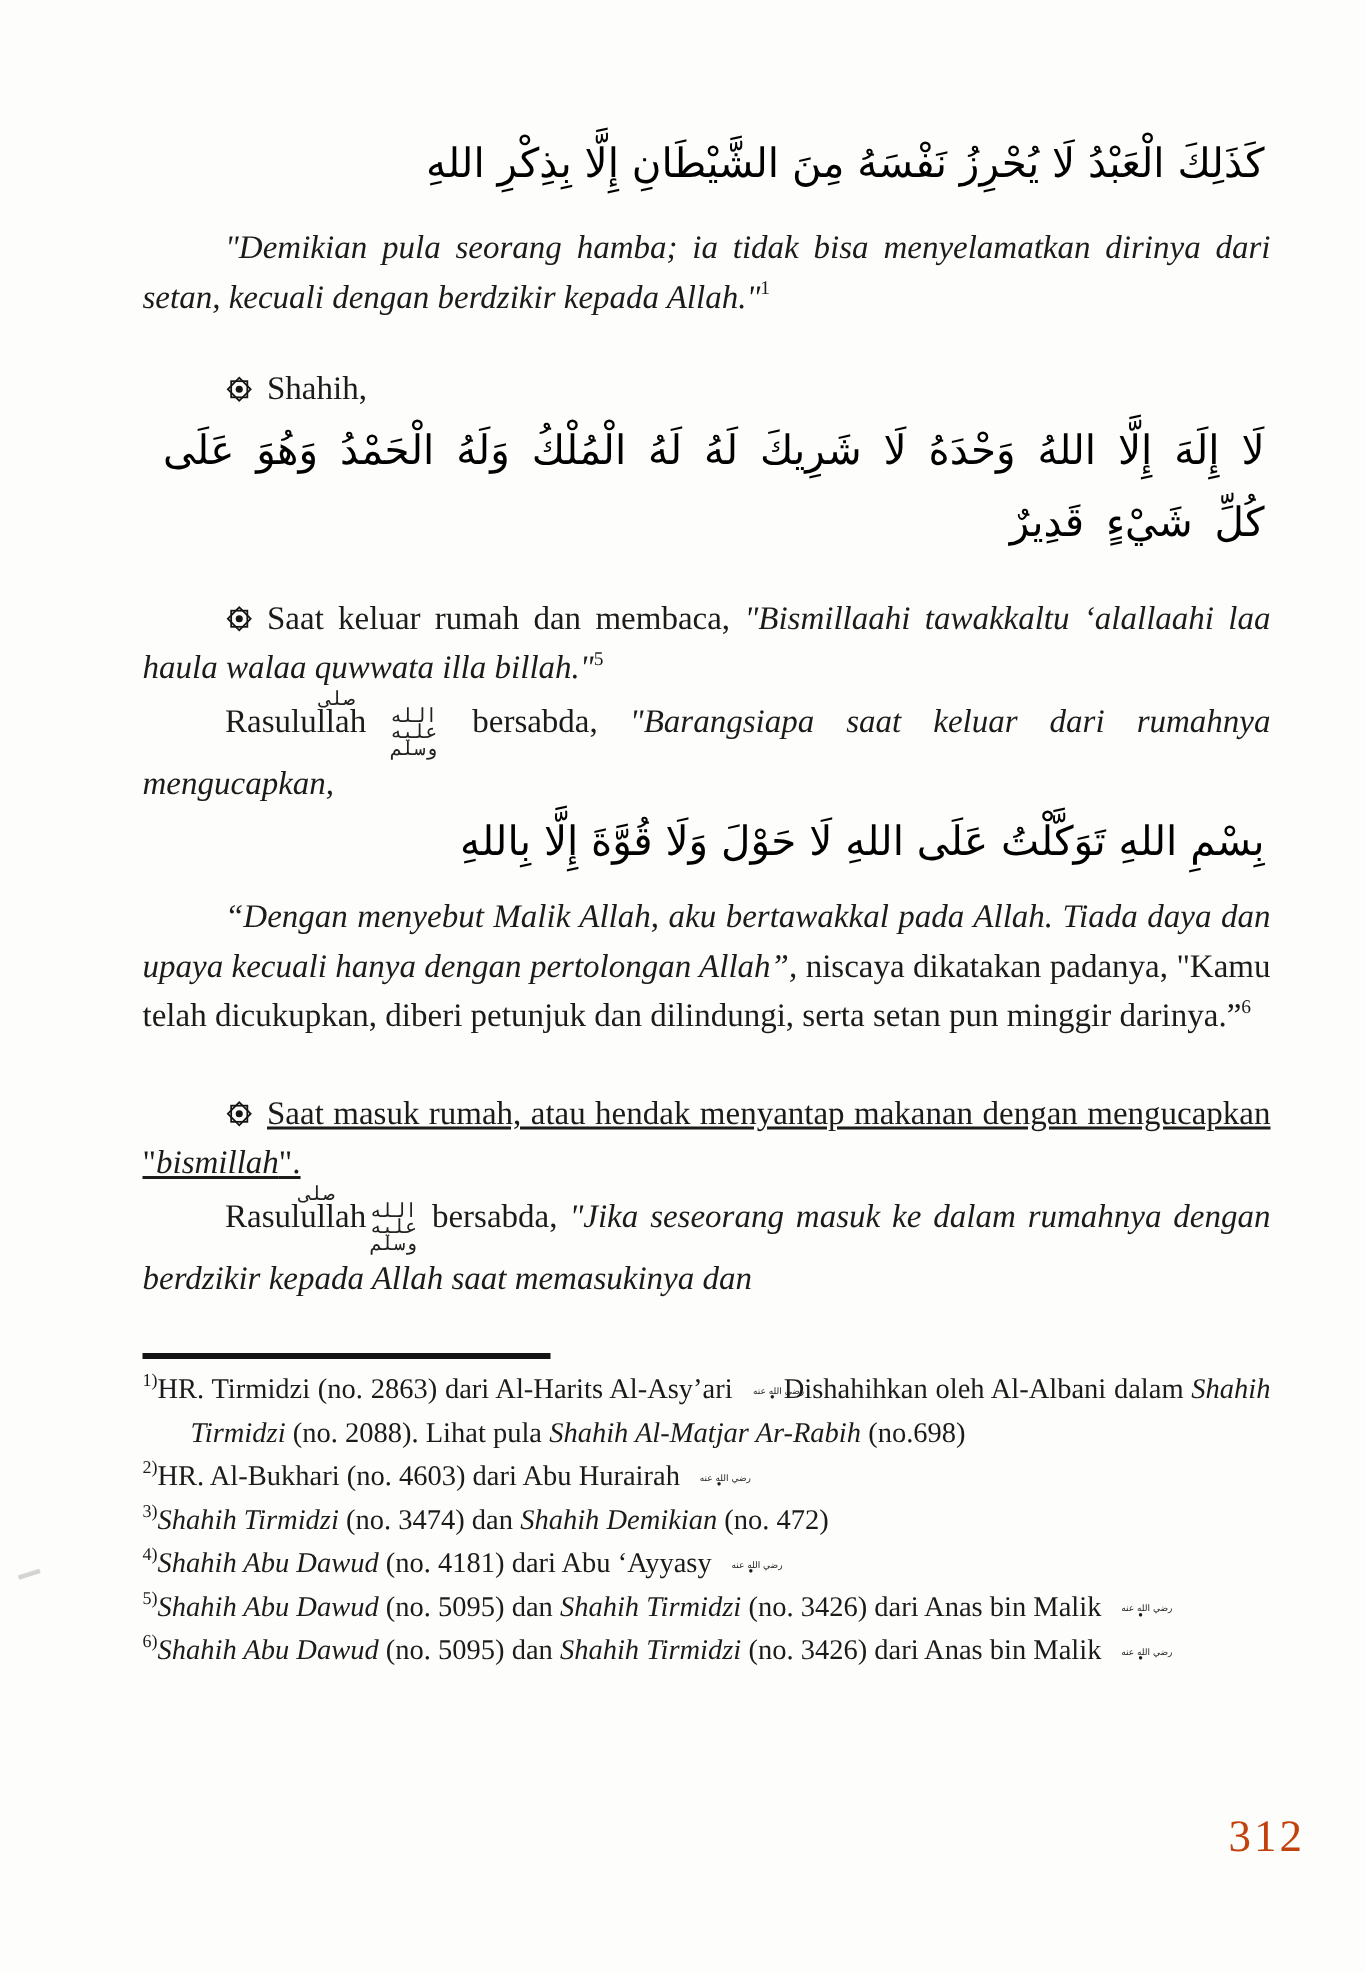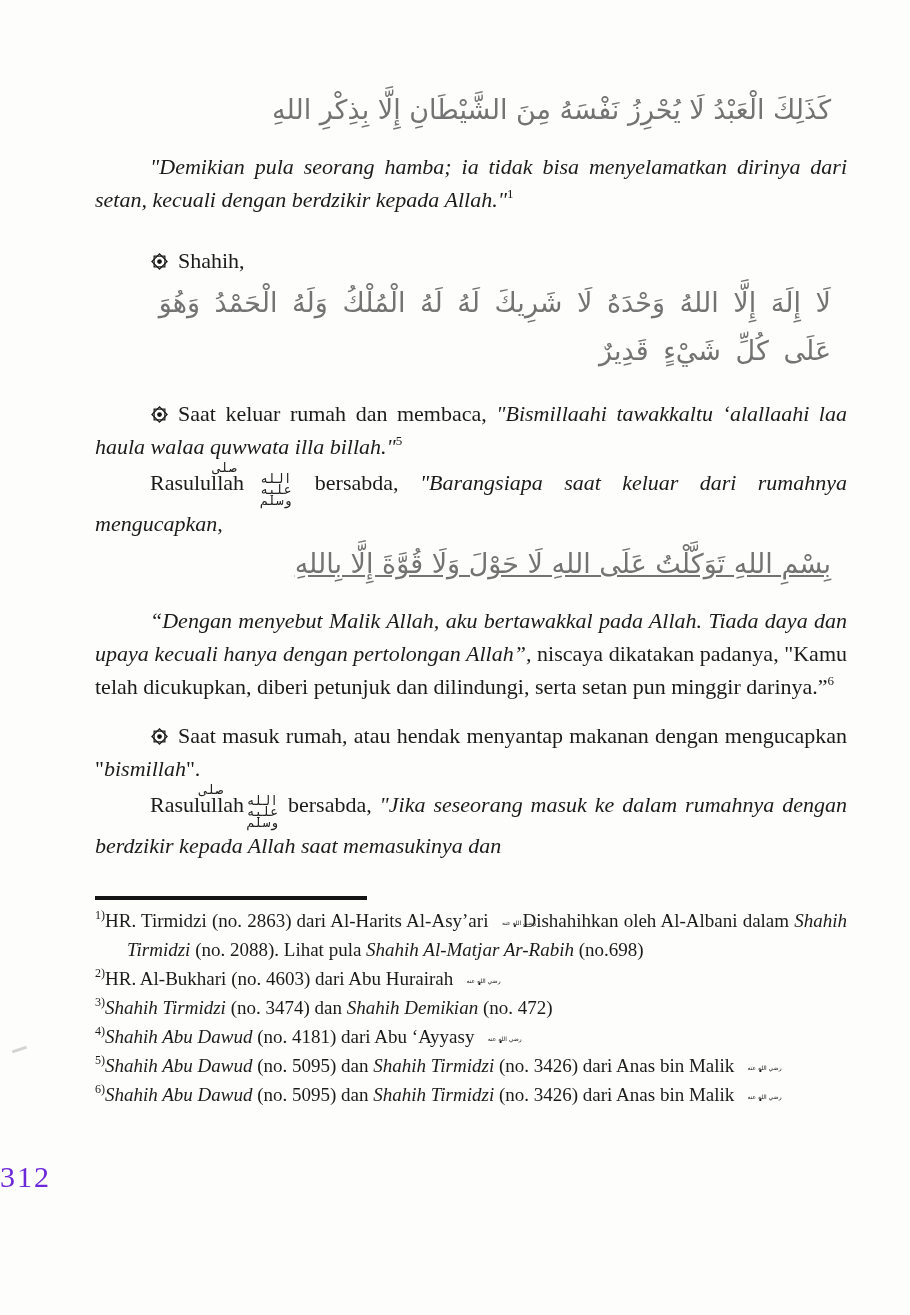--- a/index.html
+++ b/index.html
@@ -20,22 +20,22 @@
     margin:0 63px 0 95px;
     padding-top:86px;
   }
   
   .arabic {
     direction:rtl;
     font-family:"DejaVu Sans", sans-serif;
     font-size:27px;
     line-height:48px;
     text-align:right;
-    margin:16px;
-    color:#737373;
+    margin:4px;
+    color:#000000;
   }
   .arabic.stretch { word-spacing:6px; }
   
   .para {
     font-size:22px;
     line-height:33px;
     text-align:justify;
     margin:0;
   }
   .indent { text-indent:55px; }
@@ -82,23 +82,23 @@
     font-style:normal;
   }
   
   .m-arabic1   { margin-top:0; }
   .m-trans1    { margin-top:14px; }
   .m-bullet1   { margin-top:28px; }
   .m-arabic2   { margin-top:2px; }
   .m-count     { margin-top:16px; }
   .m-bullet2   { margin-top:22px; }
   .m-rasul1    { margin-top:0; }
-  .m-arabic3   { margin-top:0;text-decoration:underline; }
+  .m-arabic3   { margin-top:0; }
   .m-trans2    { margin-top:8px; }
-  .m-bullet3   { margin-top:16px; }
+  .m-bullet3   { margin-top:32px;text-decoration:underline; }
   .m-rasul2    { margin-top:0; }
   
   .fnrule {
     border:none;
     border-top:4px solid #141414;
     width:272px;
     margin:34px 0 6px 0;
   }
   .fn {
     font-size:19px;
@@ -110,25 +110,25 @@
   }
   sup.fnm {
     font-size:12px;
     line-height:0;
     position:relative;
     top:-1px;
   }
   .pagenum {
     position:absolute;
     left:0; right:40px;
-    top:1160px;
-    text-align:left;
+    top:1208px;
+    text-align:right;
     font-size:30px;
     letter-spacing:2px;
-    color:#6d28d9;
+    color:#c2410c;
   }
   .artifact {
     position:absolute;
     left:12px; top:1048px;
     width:15px; height:3px;
     background:#c2c2c2;
     transform:rotate(-18deg);
     opacity:0.7;
   }
 </style>

